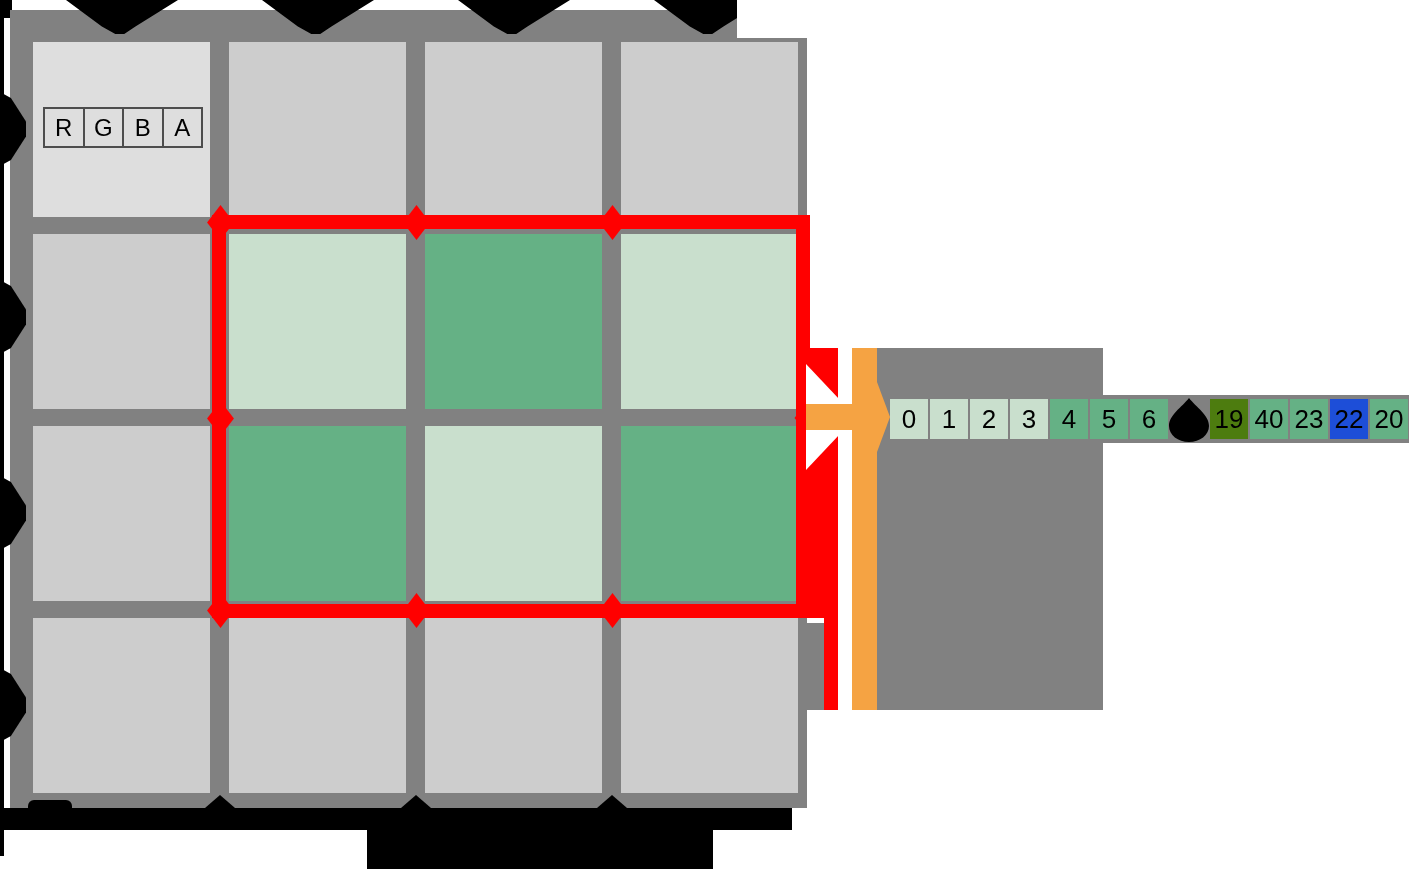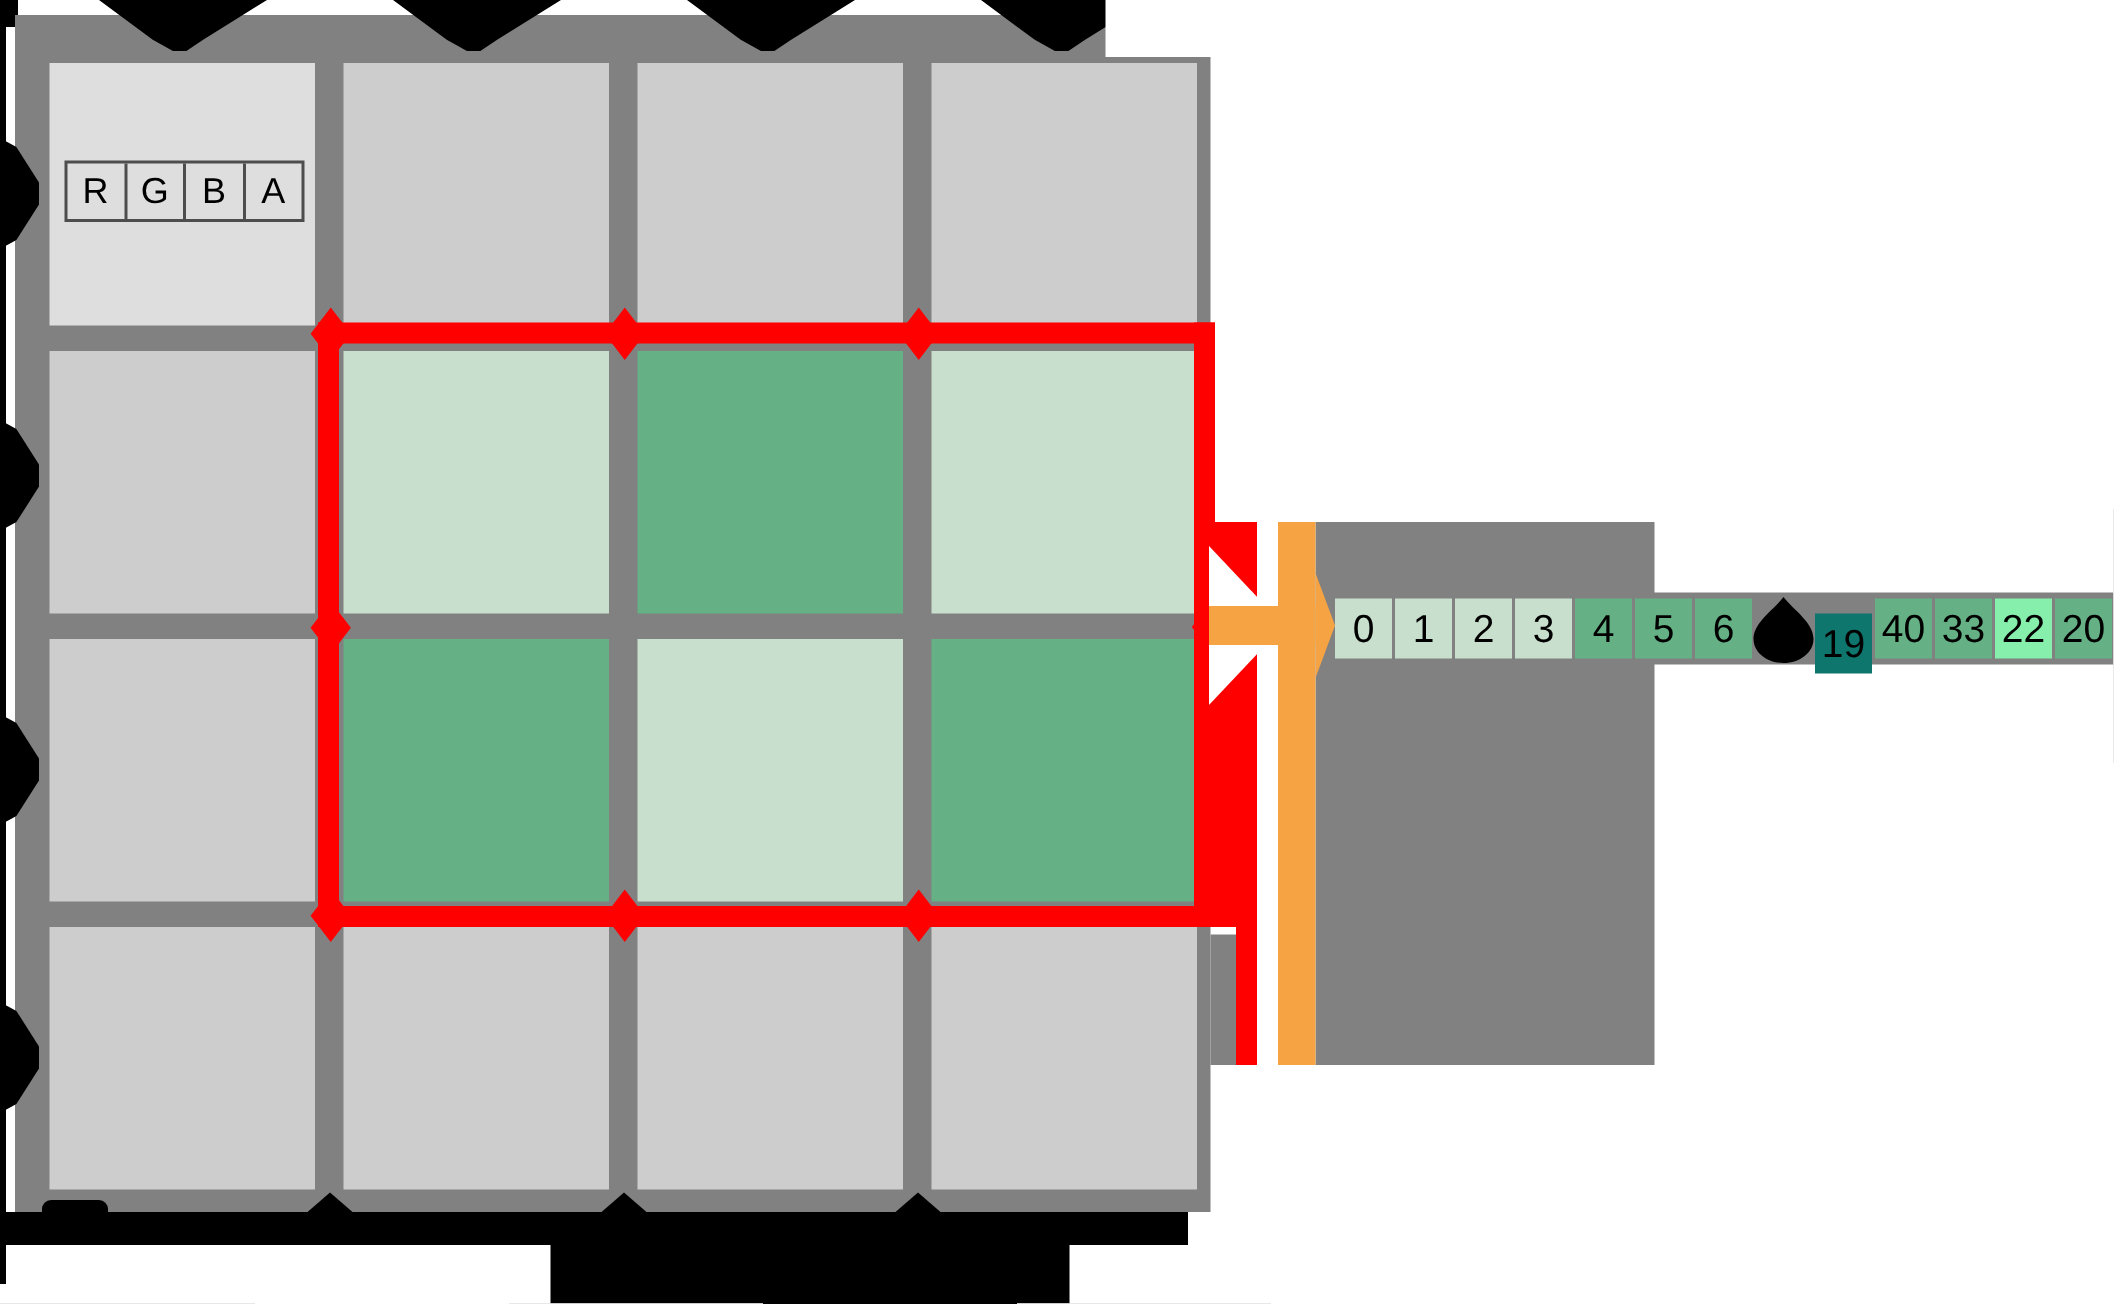--- a/index.html
+++ b/index.html
@@ -163,24 +163,24 @@
   <div class="abs orange-bulge"></div>
 
   <div id="byte-cells">
       <div class="abs byte-cell" style="left: 890px; background-color: rgb(201, 223, 205);">0</div>
       <div class="abs byte-cell" style="left: 930px; background-color: rgb(201, 223, 205);">1</div>
       <div class="abs byte-cell" style="left: 970px; background-color: rgb(201, 223, 205);">2</div>
       <div class="abs byte-cell" style="left: 1010px; background-color: rgb(201, 223, 205);">3</div>
       <div class="abs byte-cell" style="left: 1050px; background-color: rgb(101, 177, 133);">4</div>
       <div class="abs byte-cell" style="left: 1090px; background-color: rgb(101, 177, 133);">5</div>
       <div class="abs byte-cell" style="left: 1130px; background-color: rgb(101, 177, 133);">6</div>
-      <div class="abs byte-cell" style="left: 1210px; background-color: #0f766e; margin-top: 10px;">19</div>
+      <div class="abs byte-cell" style="left: 1210px; background-color: #4d7c0f;">19</div>
       <div class="abs byte-cell" style="left: 1250px; background-color: rgb(101, 177, 133);">40</div>
-      <div class="abs byte-cell" style="left: 1290px; background-color: rgb(101, 177, 133);">33</div>
-      <div class="abs byte-cell" style="left: 1330px; background-color: #86efac;">22</div>
+      <div class="abs byte-cell" style="left: 1290px; background-color: rgb(101, 177, 133);">23</div>
+      <div class="abs byte-cell" style="left: 1330px; background-color: #1d4ed8;">22</div>
       <div class="abs byte-cell" style="left: 1370px; background-color: rgb(101, 177, 133);">20</div>
     </div>
 
   <svg class="abs" style="left:1168px; top:397px;" width="42" height="46" viewBox="0 0 42 46">
     <path d="M21,1 C28,10 41,18 41,29 C41,38 32,45 21,45 C10,45 1,38 1,29 C1,18 14,10 21,1 Z" fill="#000000"></path>
   </svg>
 
   <div class="abs black bottom-band"></div>
   <div id="band-peaks">
       <div class="abs band-peak" style="left: 205px;"></div>

